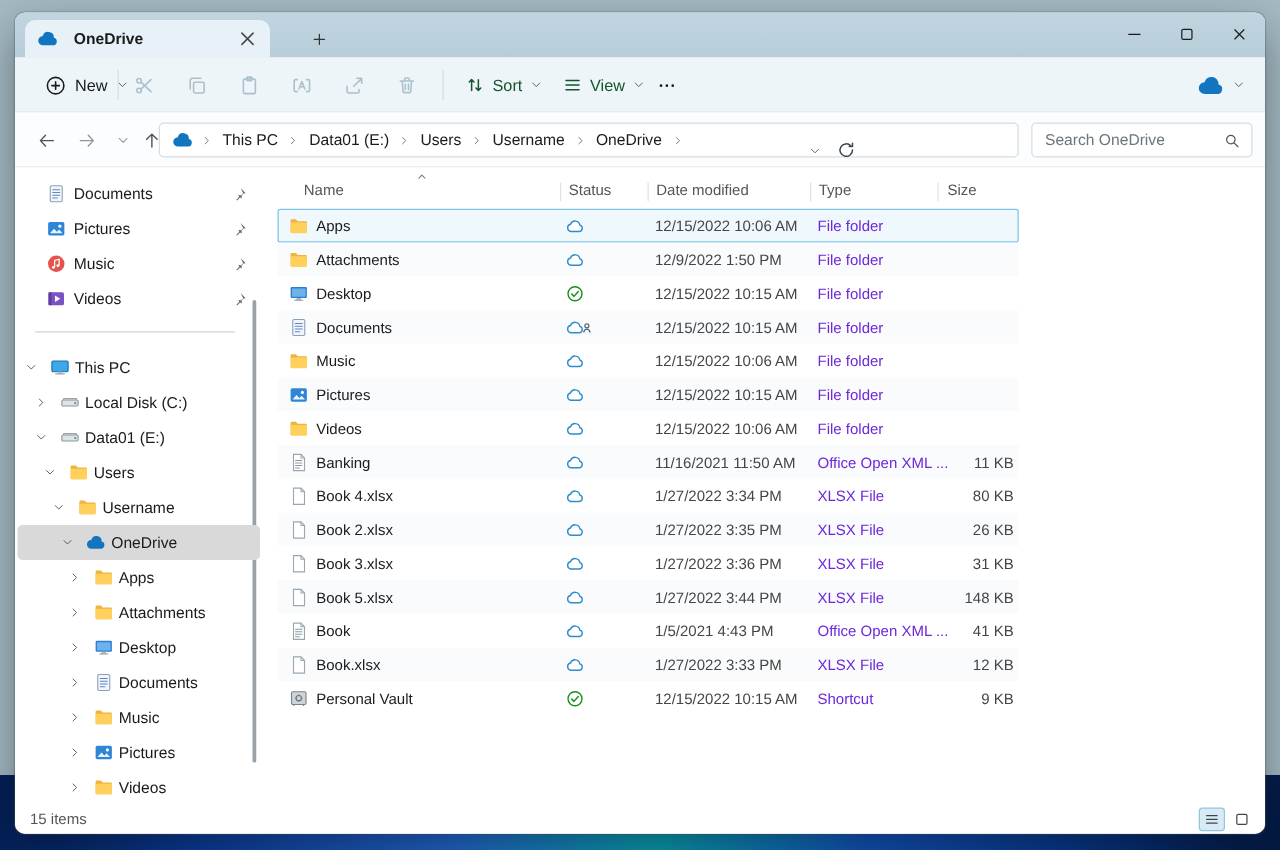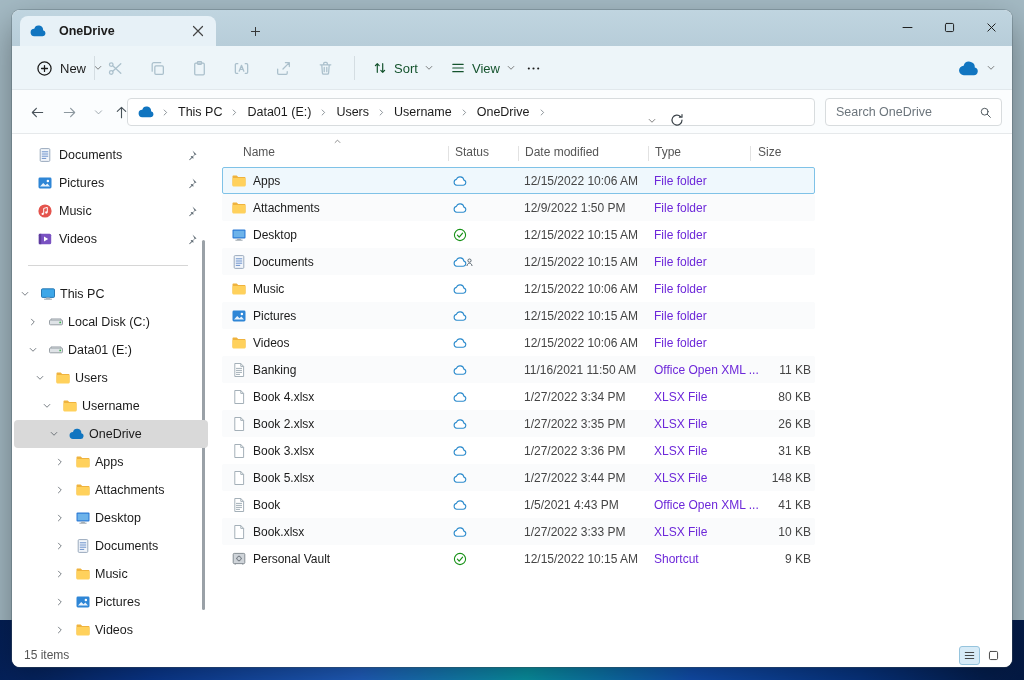--- a/index.html
+++ b/index.html
@@ -841,21 +841,21 @@
                 <path d="M3.8 1.5h6l2.8 2.9v10.1H3.8z" fill="#fff" stroke="#9aa7b0" stroke-width=".9"></path>
                 <path d="M9.8 1.5v2.9h2.8" fill="none" stroke="#9aa7b0" stroke-width=".9"></path>
               </svg>
             </span>
             <span class="cell-name">Book.xlsx</span>
             <div class="cell-status"><span class="ic "><svg viewBox="0 0 16 16">
                   <path d="M4.7 12.2h6.6a2.6 2.6 0 0 0 .6-5.1 3.9 3.9 0 0 0-7.5-.7 2.95 2.95 0 0 0 .3 5.8z" fill="#fff" stroke="#2e8ccd" stroke-width="1.1"></path>
                 </svg></span></div>
             <span class="cell-date">1/27/2022 3:33 PM</span>
             <span class="cell-type">XLSX File</span>
-            <span class="cell-size">10 KB</span>
+            <span class="cell-size">12 KB</span>
           </div>
           <div class="row" style="top: 378px;">
             <span class="ic cell-ic">
               <svg viewBox="0 0 16 16">
                 <rect x="2.2" y="2.4" width="11.6" height="10.2" rx="1" fill="#cfd4d9" stroke="#7c848b" stroke-width=".9"></rect>
                 <circle cx="8" cy="7.5" r="2.1" fill="none" stroke="#6e767e" stroke-width=".9"></circle>
                 <path d="M8 5.4v-.9M8 10.5v-.9M5.9 7.5H5M11 7.5h-.9" stroke="#6e767e" stroke-width=".8"></path>
                 <path d="M4.2 12.6v1.1M11.8 12.6v1.1" stroke="#7c848b" stroke-width=".9"></path>
               </svg>
             </span>

